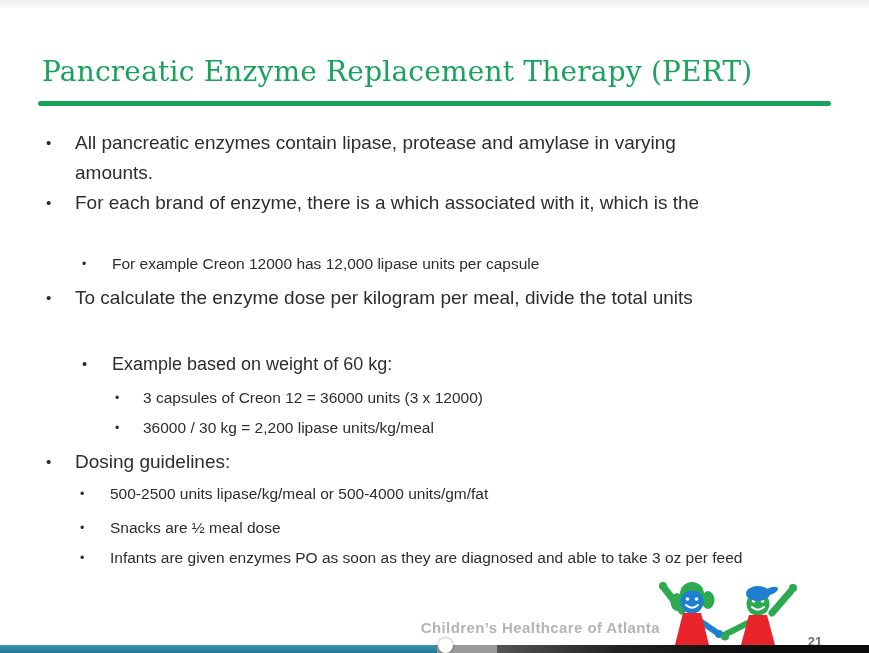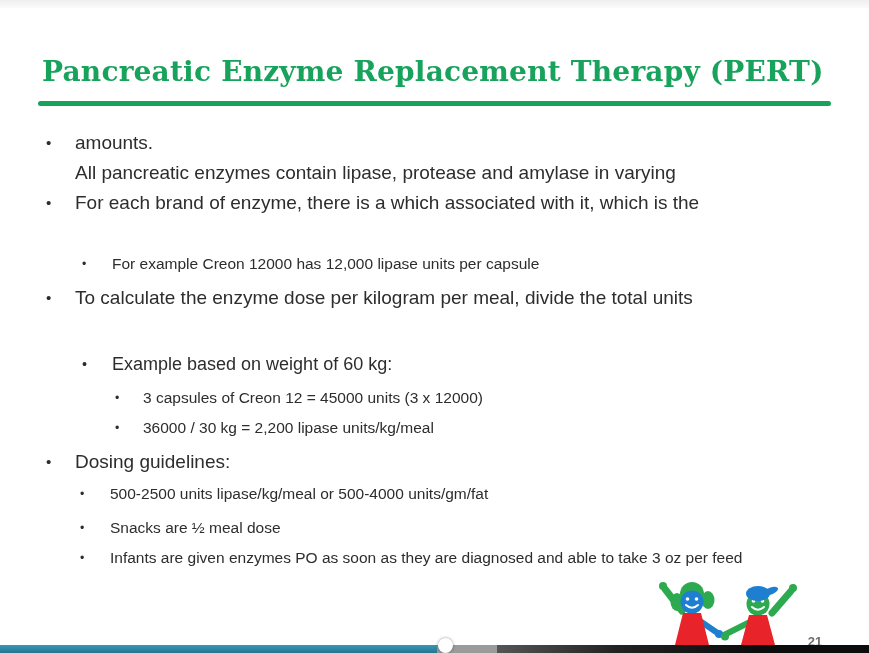--- a/index.html
+++ b/index.html
@@ -6,21 +6,21 @@
   .screen {
     position:relative; width:869px; height:653px; overflow:hidden;
     background:#ffffff; font-family:"Liberation Sans", sans-serif;
   }
   .top-strip {
     position:absolute; top:0; left:0; right:0; height:8px;
     background:linear-gradient(#efefef,#fbfbfb);
   }
   .slide-title {
     position:absolute; left:42px; top:34px; width:790px;
-    font-family:"DejaVu Serif", serif; font-weight:700;
+    font-family:"DejaVu Serif", serif; font-weight:400;
     font-size:28px; line-height:38px; color:#18a35c; letter-spacing:0.2px;
     white-space:nowrap;
   }
   .title-rule {
     position:absolute; left:38px; top:101px; width:793px; height:5px;
     background:#18a35c; border-radius:3px;
   }
   .b-item { position:absolute; display:flex; color:#2d2d2d; }
   .b-item .mark { flex:0 0 auto; font-size:0.8em; }
   .b-item .txt .line { display:block; }
@@ -72,22 +72,22 @@
 <div class="screen">
 
   <div class="top-strip"></div>
 
   <h1 class="slide-title">Pancreatic Enzyme Replacement Therapy (PERT)</h1>
   <div class="title-rule"></div>
 
   <div class="b-item lvl1" style="left:46px; top:128px;">
     <span class="mark">•</span>
     <span class="txt">
+        <span class="line">All pancreatic enzymes contain lipase, protease and amylase in varying</span>
         <span class="line">amounts.</span>
-        <span class="line">All pancreatic enzymes contain lipase, protease and amylase in varying</span>
       </span>
   </div>
 
   <div class="b-item lvl1" style="left:46px; top:188px;">
     <span class="mark">•</span>
     <span class="txt">
         <span class="line">For each brand of enzyme, there is a which associated with it, which is the</span>
       </span>
   </div>
 
@@ -108,21 +108,21 @@
   <div class="b-item lvl2a" style="left:82px; top:351px;">
     <span class="mark">•</span>
     <span class="txt">
         <span class="line">Example based on weight of 60 kg:</span>
       </span>
   </div>
 
   <div class="b-item lvl3" style="left:115px; top:386px;">
     <span class="mark">•</span>
     <span class="txt">
-        <span class="line">3 capsules of Creon 12 = 45000 units (3 x 12000)</span>
+        <span class="line">3 capsules of Creon 12 = 36000 units (3 x 12000)</span>
       </span>
   </div>
 
   <div class="b-item lvl3" style="left:115px; top:416px;">
     <span class="mark">•</span>
     <span class="txt">
         <span class="line">36000 / 30 kg = 2,200 lipase units/kg/meal</span>
       </span>
   </div>
 
@@ -147,20 +147,21 @@
       </span>
   </div>
 
   <div class="b-item lvl2" style="left:80px; top:546px;">
     <span class="mark">•</span>
     <span class="txt">
         <span class="line">Infants are given enzymes PO as soon as they are diagnosed and able to take 3 oz per feed</span>
       </span>
   </div>
 
+  <div class="footer-brand">Children’s Healthcare of Atlanta</div>
   <div class="page-number">21</div>
 
   <div class="logo-box">
     <svg width="152" height="68" viewBox="0 0 152 68" xmlns="http://www.w3.org/2000/svg">
 
       <path d="M30,34 L13,12" stroke="#2daa4f" stroke-width="7" stroke-linecap="round" fill="none"></path>
       <circle cx="11" cy="9" r="4" fill="#2daa4f"></circle>
       <circle cx="40" cy="17" r="12" fill="#2daa4f"></circle>
       <ellipse cx="25" cy="25" rx="6.5" ry="9" fill="#2daa4f"></ellipse>
       <ellipse cx="56" cy="23" rx="6.5" ry="9" fill="#2daa4f"></ellipse>

